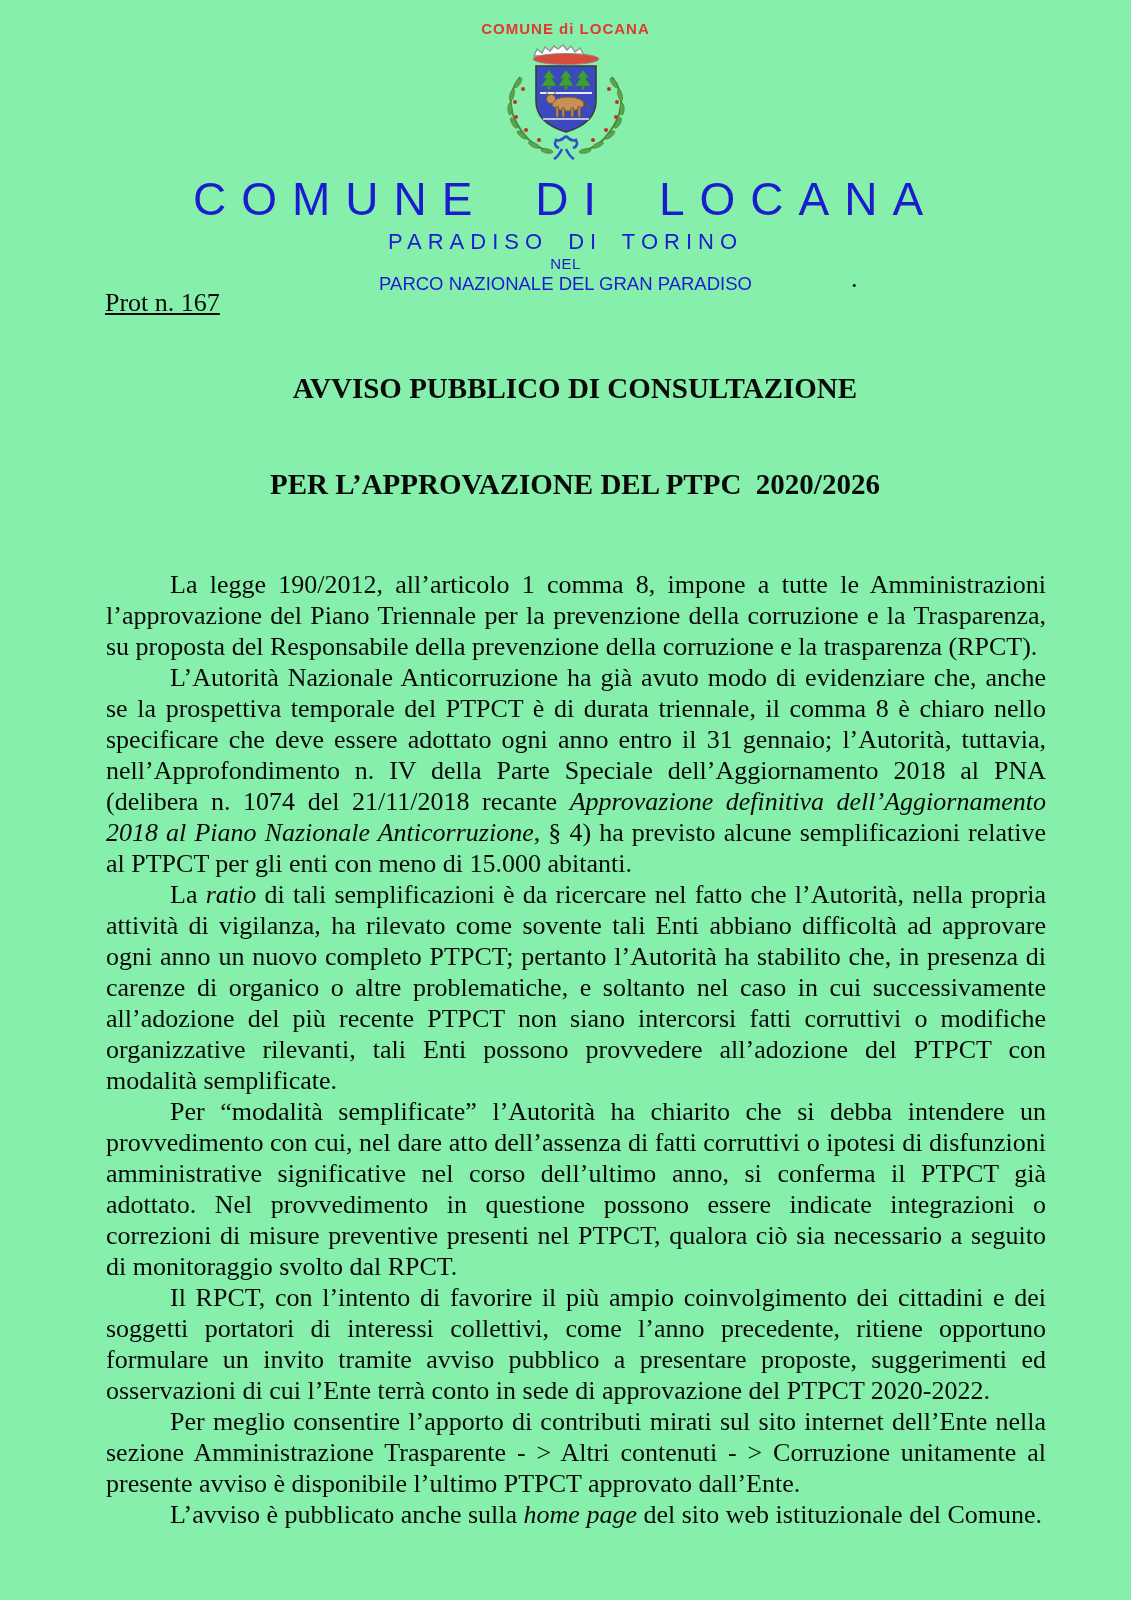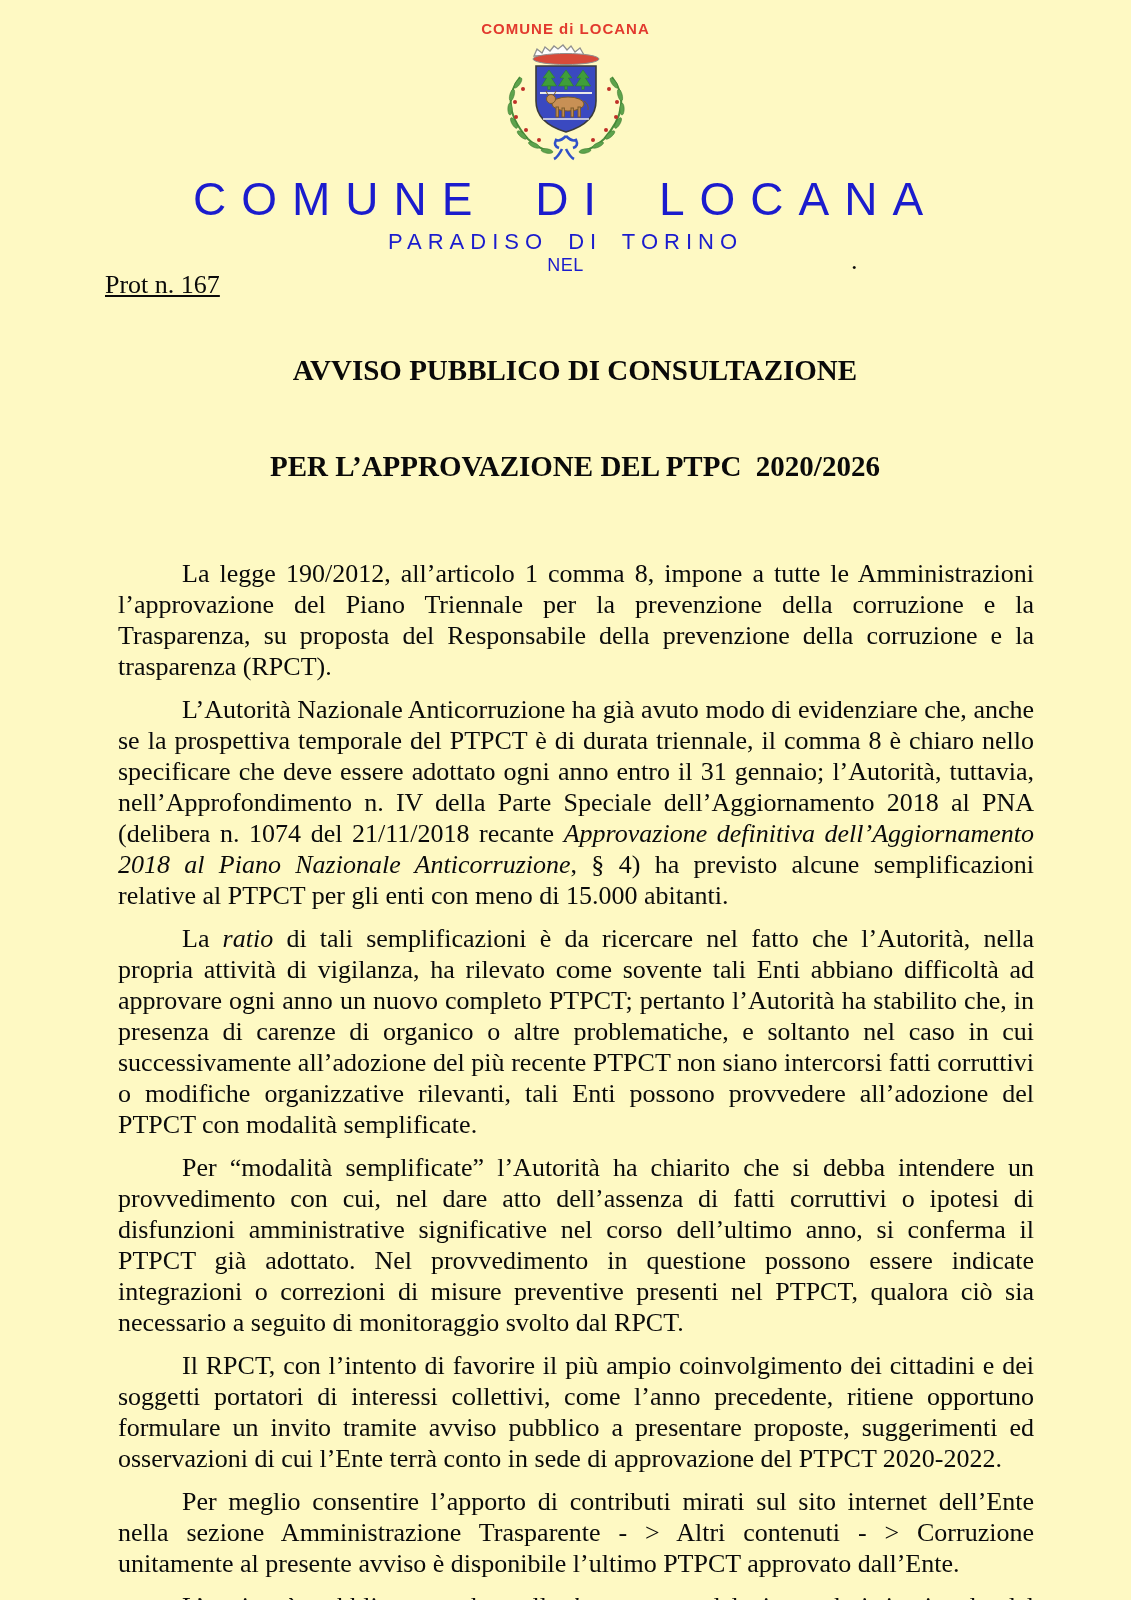--- a/index.html
+++ b/index.html
@@ -1,19 +1,19 @@
 <!DOCTYPE html>
 <html><head>
 <meta charset="utf-8">
 <style>
   html,body{margin:0;padding:0;background:#ffffff;}
   .page{
     position:relative;
     width:1131px;height:1600px;
-    background:#fef9c3;
+    background:#86efac;
     font-family:"Liberation Serif", serif;
     color:#0a0a0a;
     overflow:hidden;
   }
   
   .crest-block{padding-top:20px;text-align:center;}
   .crest-label{
     font-family:"Liberation Sans", sans-serif;
     font-weight:bold;font-size:15px;letter-spacing:1px;
     color:#e23a2e;margin-bottom:2px;
@@ -21,21 +21,21 @@
   .crest-svg{display:block;margin:0 auto;}
   
   .letterhead{
     text-align:center;
     font-family:"Liberation Sans", sans-serif;
     color:#1b1ccd;
     line-height:1.08;
   }
   .lh-municipality{font-size:46px;font-weight:500;letter-spacing:15px;word-spacing:20px;margin-top:4px;}
   .lh-province{font-size:22px;font-weight:500;letter-spacing:6px;word-spacing:8px;margin-top:5px;}
-  .lh-nel{font-size:18px;font-weight:500;letter-spacing:0.5px;margin-top:3px;}
+  .lh-nel{font-size:15px;font-weight:500;letter-spacing:0.5px;margin-top:3px;}
   .lh-park{font-size:18.5px;font-weight:500;letter-spacing:0px;margin-top:1px;}
   
   .prot-row{
     position:relative;
     margin-top:-22px;
     padding:0 105px;
     font-size:26px;
     height:34px;
   }
   .prot-number{position:absolute;left:105px;top:16px;text-decoration:underline;}
@@ -50,21 +50,21 @@
     white-space:pre-wrap;
     padding-left:19px;
   }
   
   .doc-body{
     margin:5px 85px 0 106px;
     font-size:26px;
     line-height:31px;
     text-align:justify;
   }
-  .doc-body p{margin:12px;text-indent:64px;}
+  .doc-body p{margin:0;text-indent:64px;}
   .doc-body .it{font-style:italic;}
 </style>
 </head>
 <body>
 
 <div class="page">
 
   <div class="crest-block">
     <div class="crest-label">COMUNE di LOCANA</div>
     <svg class="crest-svg" width="190" height="132" viewBox="0 0 190 132">
@@ -136,20 +136,21 @@
         <path d="M95,97 q6,6 10,4 q3,6 -3,8"></path>
         <path d="M91,110 q-4,8 -8,10 m12,-10 q4,8 8,10"></path>
       </g>
     </svg>
   </div>
 
   <div class="letterhead">
     <div class="lh-municipality">COMUNE DI LOCANA</div>
     <div class="lh-province">PARADISO DI TORINO</div>
     <div class="lh-nel">NEL</div>
+    <div class="lh-park">PARCO NAZIONALE DEL GRAN PARADISO</div>
   </div>
 
   <div class="prot-row">
     <span class="prot-number">Prot n. 167</span>
     <span class="stray-dot">.</span>
   </div>
 
   <div class="doc-title">
     <div>AVVISO PUBBLICO DI CONSULTAZIONE</div>
     <div>PER L’APPROVAZIONE DEL PTPC  2020/2026</div>

